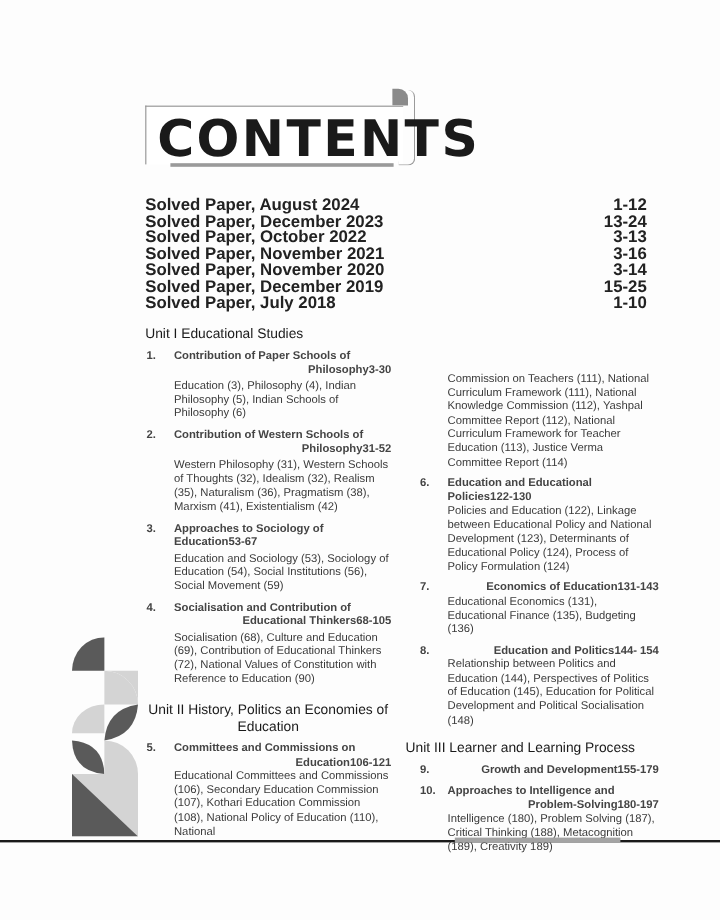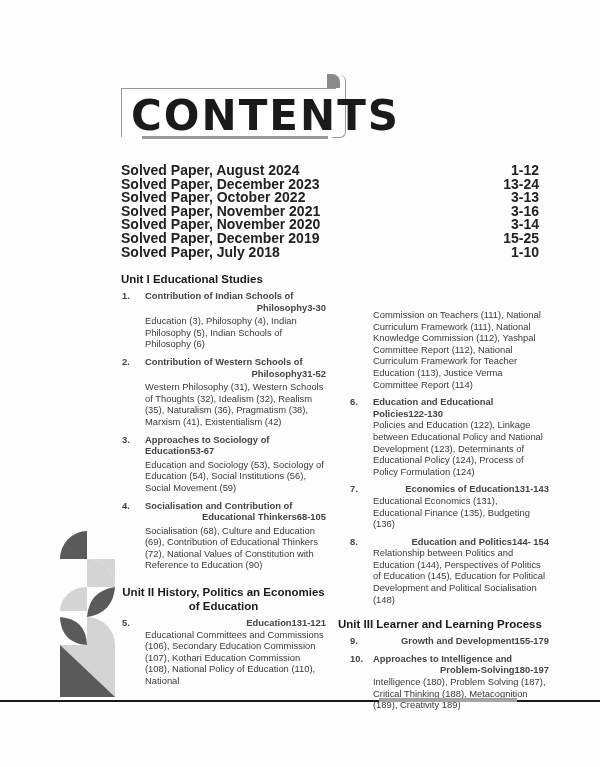--- a/index.html
+++ b/index.html
@@ -32,21 +32,21 @@
 
   
   .papers { position: absolute; left: 121px; top: 164px; width: 418px; }
   .paper-row { display: flex; justify-content: space-between; height: 13.6px; font-weight: bold; font-size: 14px; line-height: 13.6px; color: #222; }
 
   
   .col { position: absolute; font-size: 9.4px; line-height: 11.6px; color: #333; }
   .col-left { left: 121px; top: 272px; width: 205px; }
   .col-right { left: 349px; top: 272px; width: 200px; margin-top: 38px; }
 
-  .unit-head { font-weight: bold; font-size: 11.5px; line-height: 14px; color: #1a1a1a; margin-bottom: 4px; }
+  .unit-head { font-weight: normal; font-size: 11.5px; line-height: 14px; color: #1a1a1a; margin-bottom: 4px; }
   .chapter { display: flex; margin-bottom: 6px; }
   .chapter .num { width: 24px; flex: 0 0 24px; font-weight: bold; color: #444; padding-left: 1px; }
   .chapter .body { flex: 1; }
   .chapter .ch-title { font-weight: bold; color: #444; }
   .chapter .ch-title-line { display: flex; justify-content: flex-end; font-weight: bold; color: #444; }
   .chapter .topics { color: #3a3a3a; margin-top: 2px; }
   .cont-topics { color: #3a3a3a; margin-left: 24px; margin-bottom: 6px; }
 
   
   .deco { position: absolute; left: 60px; top: 531px; width: 55px; height: 166px; }
@@ -96,21 +96,21 @@
       <span>1-10</span>
     </div>
 </div>
 
 <div class="col col-left">
   <div class="unit-head">Unit I  Educational Studies</div>
 
   <div class="chapter">
     <div class="num">1.</div>
     <div class="body">
-      <div class="ch-title">Contribution of Indian Schools of</div>
+      <div class="ch-title">Contribution of Paper Schools of</div>
       <div class="ch-title-line">
           <span>Philosophy</span>
           <span>3-30</span>
         </div>
       <div class="topics">Education (3), Philosophy (4), Indian Philosophy (5), Indian Schools of Philosophy (6)</div>
     </div>
   </div>
 
   <div class="chapter">
     <div class="num">2.</div>
@@ -142,23 +142,24 @@
         </div>
       <div class="topics">Socialisation (68), Culture and Education (69), Contribution of Educational Thinkers (72), National Values of Constitution with Reference to Education (90)</div>
     </div>
   </div>
 
   <div class="unit-head" style="margin-top:14px;text-align:center;">Unit II  History, Politics an Economies of Education</div>
 
   <div class="chapter">
     <div class="num">5.</div>
     <div class="body">
+      <div class="ch-title">Committees and Commissions on</div>
       <div class="ch-title-line">
           <span>Education</span>
-          <span>131-121</span>
+          <span>106-121</span>
         </div>
       <div class="topics" style="margin-top:0">Educational Committees and Commissions (106), Secondary Education Commission (107), Kothari Education Commission  (108), National Policy of Education (110), National</div>
     </div>
   </div>
 </div>
 
 <div class="col col-right">
   <div class="cont-topics" style="margin-left:24px;margin-top:-1px;">Commission on Teachers (111), National Curriculum Framework (111), National Knowledge Commission (112), Yashpal Committee Report (112), National Curriculum Framework for Teacher Education (113), Justice Verma Committee Report (114)</div>
 
   <div class="chapter">

